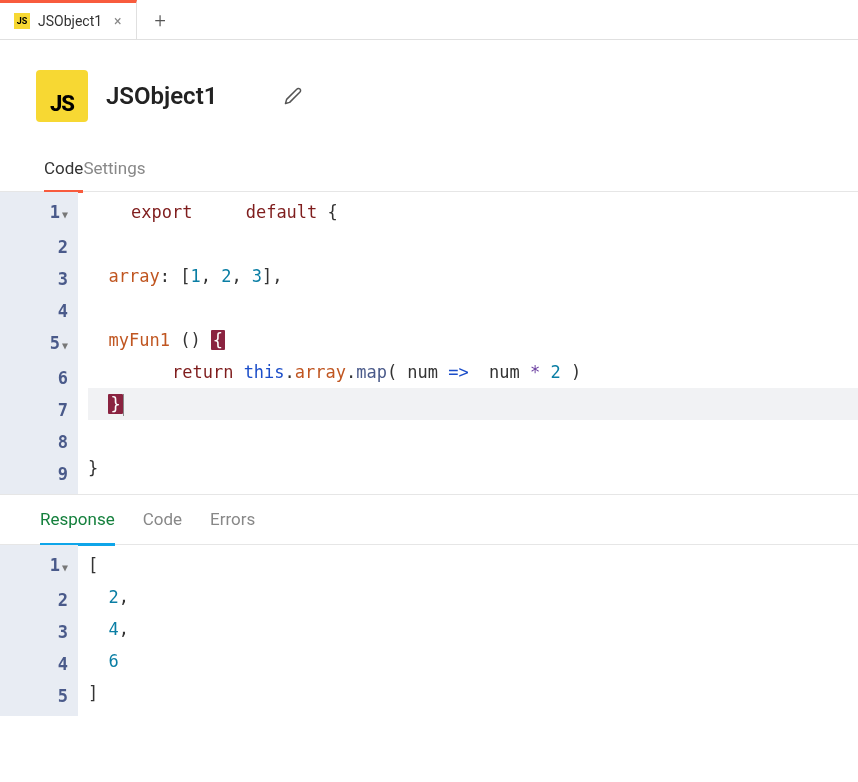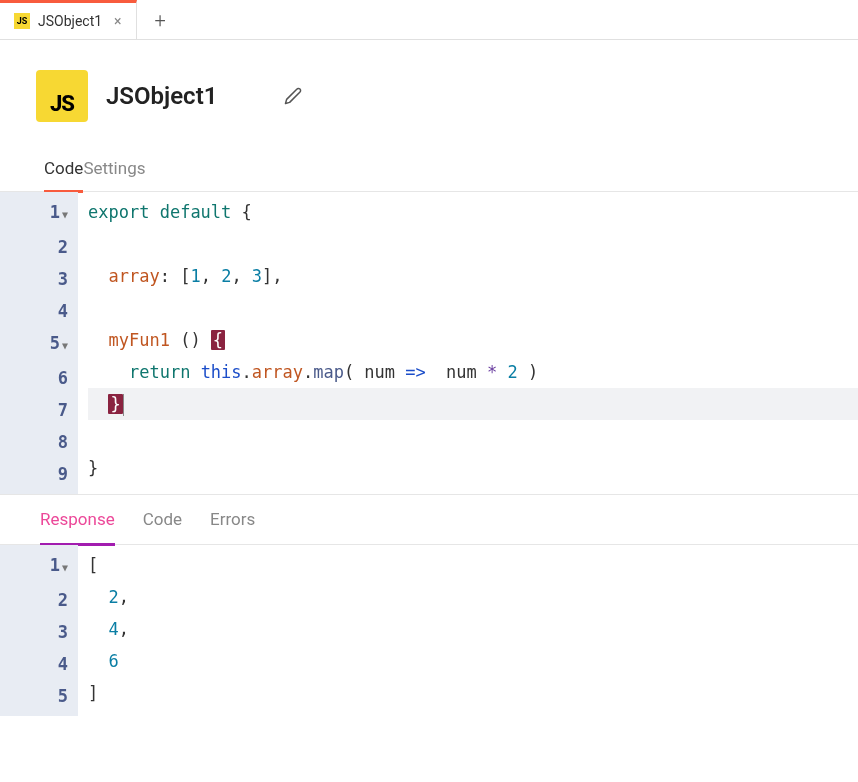--- a/index.html
+++ b/index.html
@@ -27,37 +27,37 @@
 
     
     .editor { display: flex; border-bottom: 1px solid #e6e6e6; font-family: "SF Mono", Menlo, Monaco, Consolas, monospace; font-size: 17px; line-height: 32px; }
     .gutter { background: #e8ecf3; color: #4a5a8a; text-align: right; padding: 4px 6px 4px 0; user-select: none; min-width: 78px; font-weight: 600; }
     .gutter-row { padding-right: 4px; }
     .fold { color: #777; font-size: 10px; margin-left: 2px; }
     .code { flex: 1; padding: 4px 0 4px 10px; white-space: pre; }
     .code-line { min-height: 32px; }
     .code-line.hl { background: #f1f2f4; }
 
-    .kw { color: #0f766e; }
+    .kw { color: #7f1d1d; margin-left: 43px; }
     .prop { color: #c05621; }
     .num { color: #0a7ea4; }
     .punc { color: #333; }
     .fn { color: #c05621; }
     .ident { color: #333; margin-left: 10px; }
     .this { color: #1c4ec9; text-align: center; }
     .meth { color: #4a5a8a; }
     .arrow { color: #1c4ec9; }
     .op { color: #6b3fa0; }
     .brace-match { background: #8a2340; color: #fff; padding: 0 2px; border-radius: 1px; }
     .cursor { border-left: 1px solid #888; display: inline-block; height: 22px; vertical-align: middle; }
 
     
     .out-tabs { display: flex; gap: 28px; padding: 0 40px; border-bottom: 1px solid #e6e6e6; }
     .out-tab { padding: 14px 0; font-size: 17px; color: #888; cursor: pointer; }
-    .out-tab.active { color: #ec4899; border-bottom: 3px solid #a21caf; margin-bottom: -2px; }
+    .out-tab.active { color: #15803d; border-bottom: 3px solid #0ea5e9; margin-bottom: -2px; }
 
     
     .out-editor { display: flex; font-family: "SF Mono", Menlo, Monaco, Consolas, monospace; font-size: 17px; line-height: 32px; }
     .out-gutter { background: #e8ecf3; color: #4a5a8a; text-align: right; padding: 4px 6px 4px 0; user-select: none; min-width: 78px; font-weight: 600; }
     .out-code { flex: 1; padding: 4px 0 4px 10px; white-space: pre; }
     .onum { color: #0a7ea4; }
   </style>
 </head>
 <body>
 

